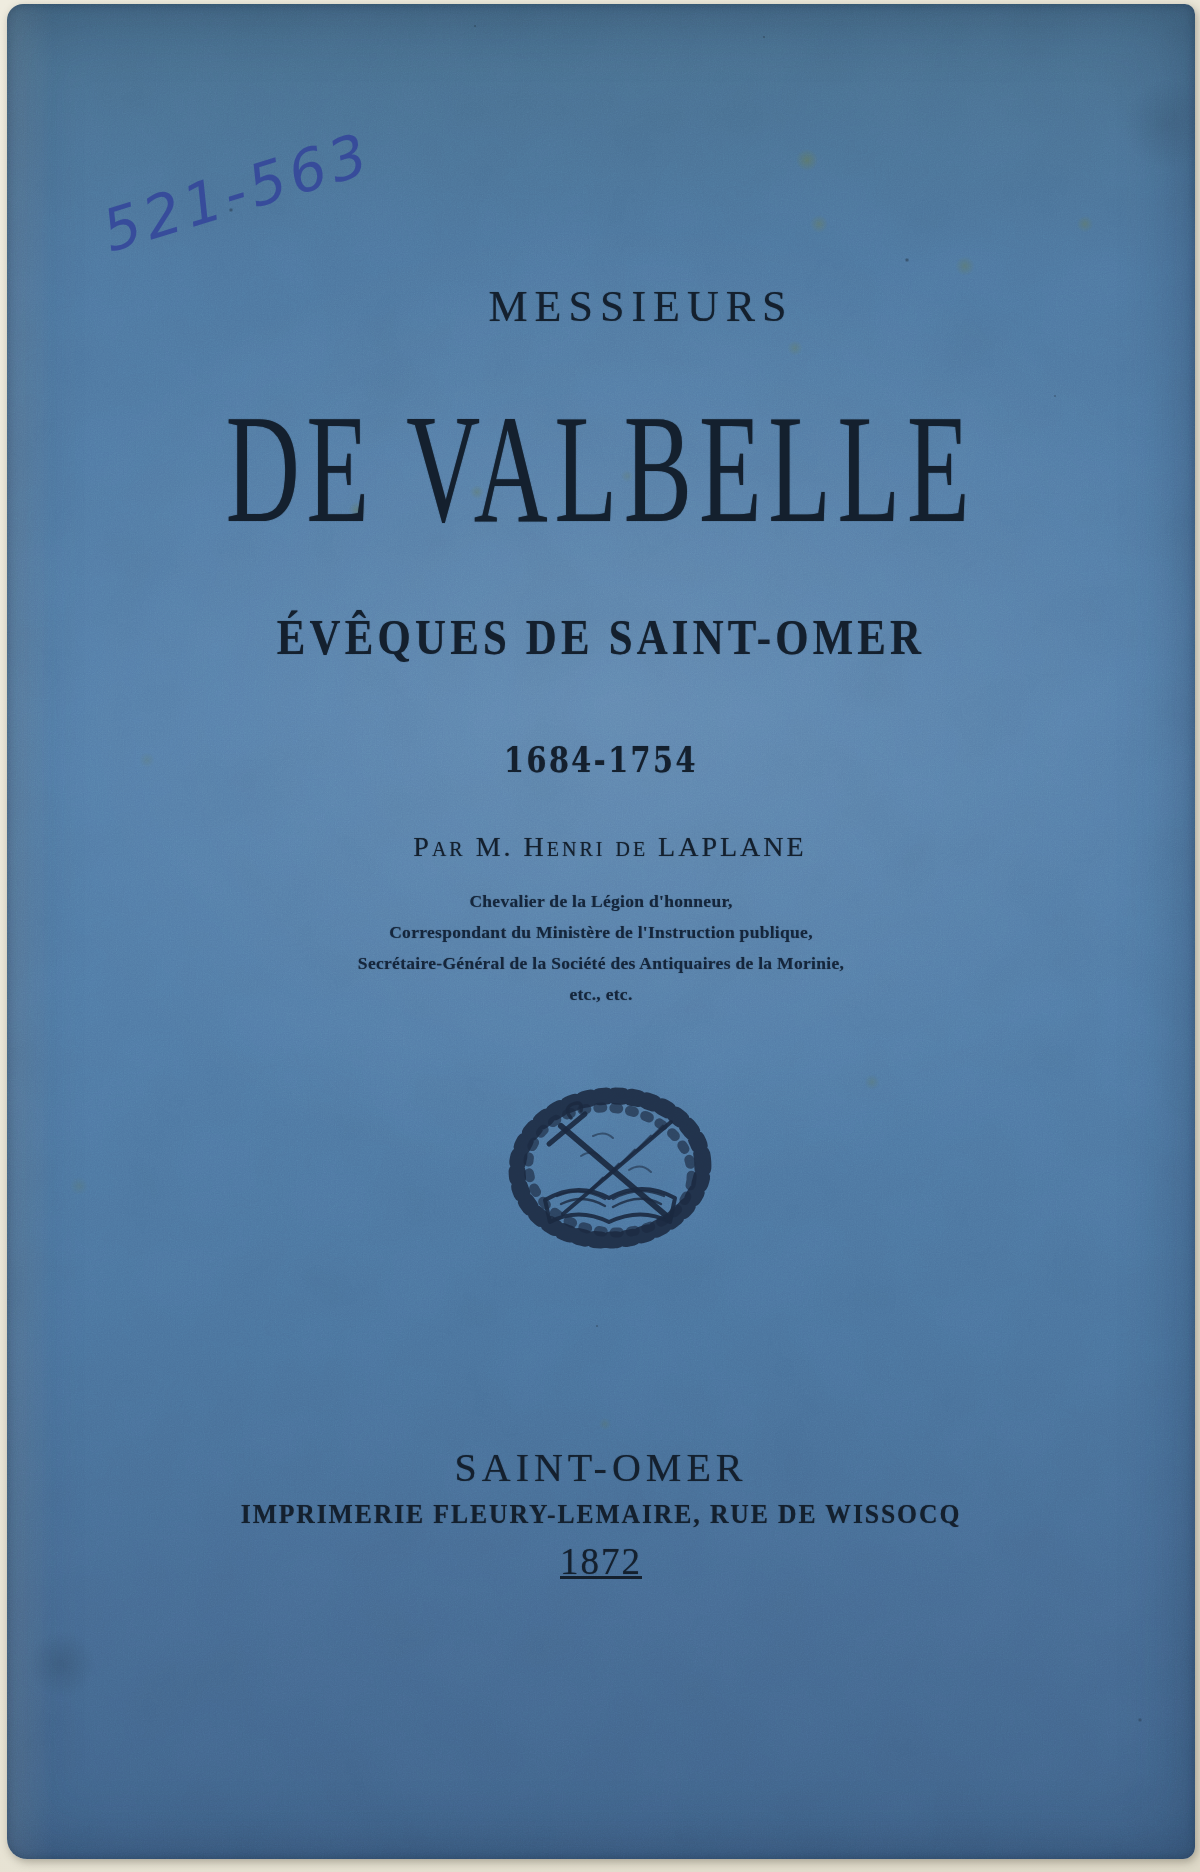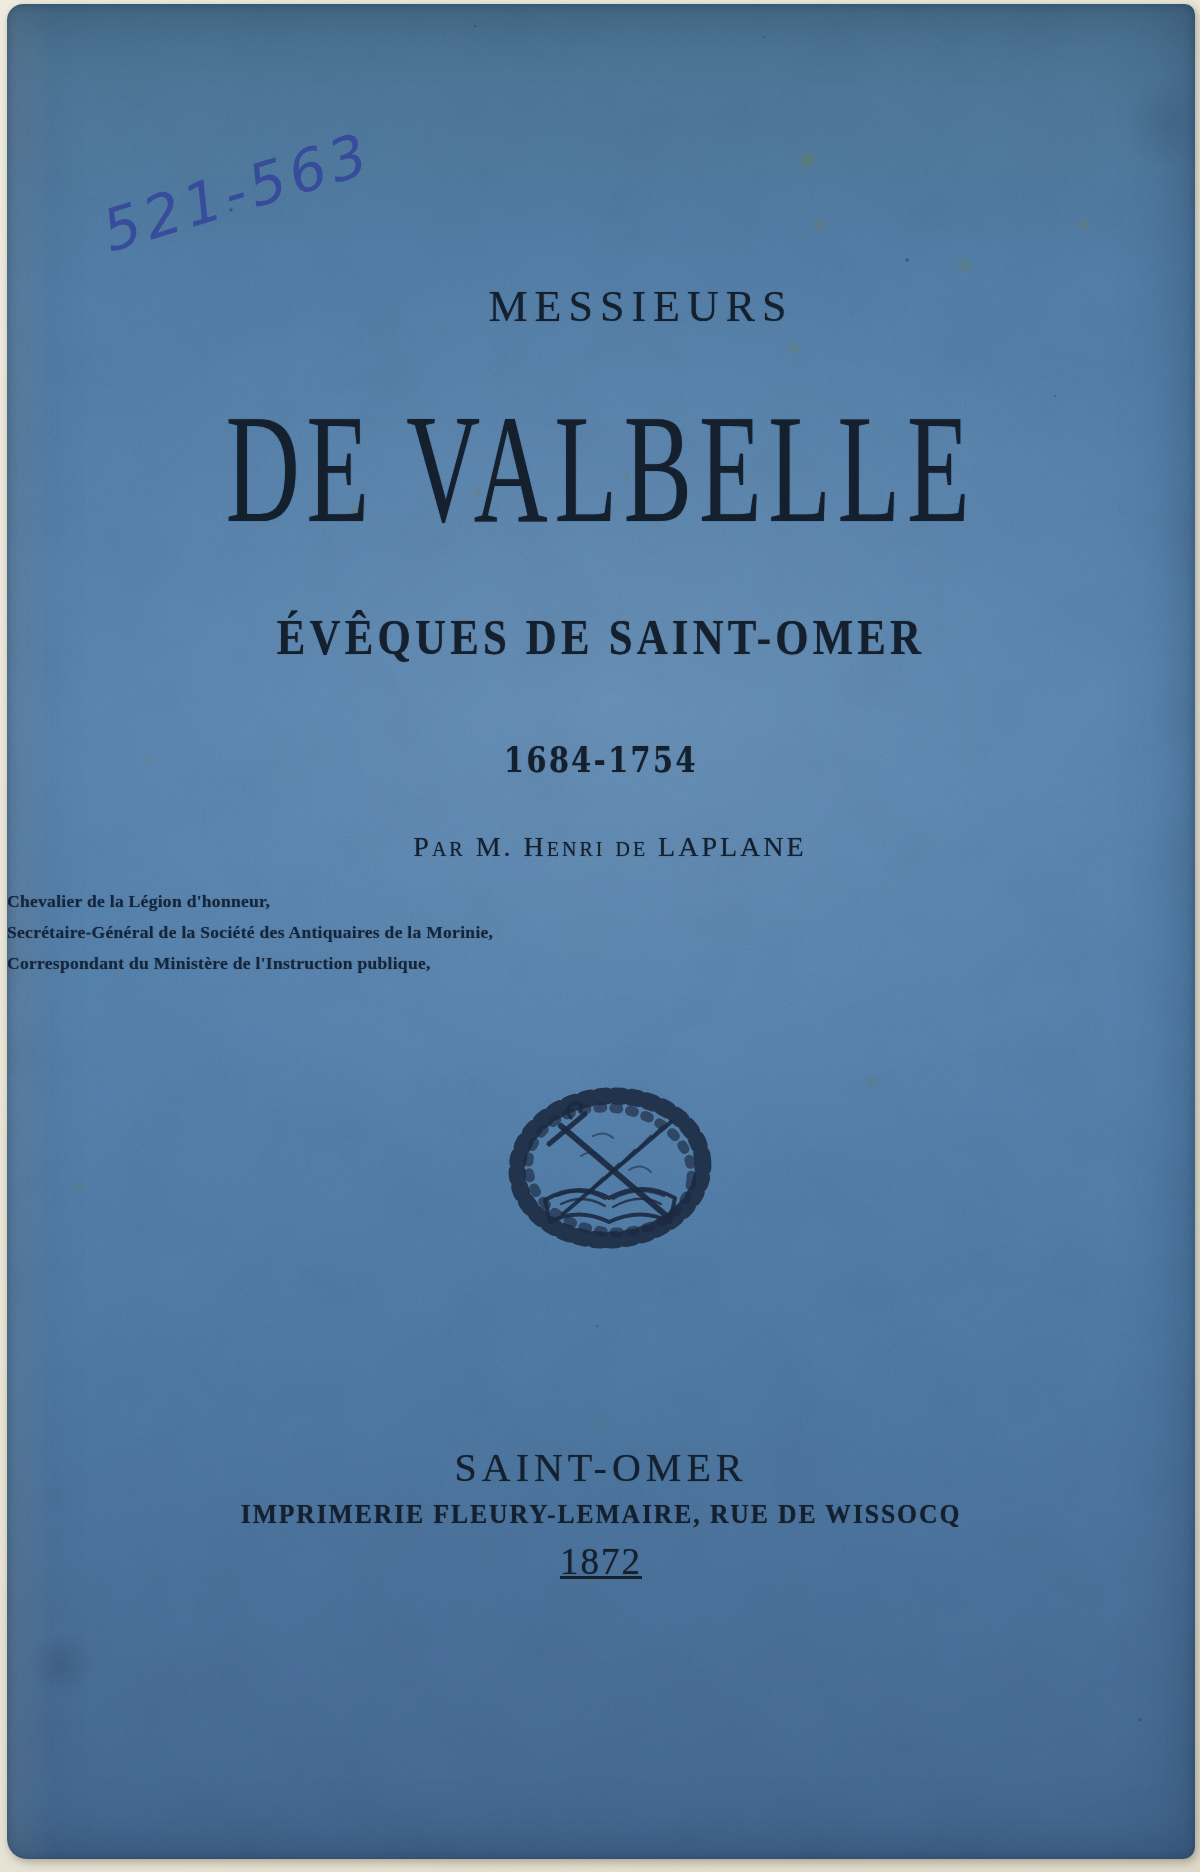--- a/index.html
+++ b/index.html
@@ -59,21 +59,21 @@
   .tline{position:absolute;left:0;width:100%;text-align:center;color:#14202e;
          text-shadow:0 0 1px rgba(12,22,34,0.55);}
   .t-messieurs{top:281px;font-size:44px;line-height:1;letter-spacing:7px;margin-left:40px;}
   .t-valbelle{top:388px;font-size:122px;line-height:1;letter-spacing:8px;
               transform:scale(0.84,1.26);transform-origin:50% 0;}
   .t-subtitle{top:608px;font-size:51px;line-height:1;font-weight:700;letter-spacing:5px;
               transform:scaleX(0.84);transform-origin:50% 0;}
   .t-dates{top:738px;font-family:"DejaVu Serif", serif;font-weight:700;font-size:35px;
            line-height:1;letter-spacing:3px;transform:scaleX(0.82);transform-origin:50% 0;}
   .t-byline{top:829px;font-size:28px;line-height:1;letter-spacing:3px;font-variant:small-caps;margin-left:9px;}
-  .credentials{position:absolute;top:882px;left:0;width:100%;
+  .credentials{position:absolute;top:882px;left:0;width:100%;text-align:center;
                color:#15263c;font-weight:700;font-size:17.5px;line-height:31px;
                letter-spacing:0.3px;text-shadow:0 0 1px rgba(12,22,34,0.5);}
   .t-city{top:1444px;font-size:40px;line-height:1;letter-spacing:5px;}
   .t-printer{top:1497px;font-size:27px;line-height:1;letter-spacing:2px;font-weight:700;
              transform:scaleX(0.95);transform-origin:50% 0;}
   .t-year{top:1539px;font-size:37px;line-height:1;letter-spacing:2px;text-decoration:underline;}
   
   .handwriting{position:absolute;left:52px;top:38px;width:360px;height:220px;}
   
   .ornament{position:absolute;left:494px;top:1074px;width:218px;height:182px;}
@@ -105,22 +105,23 @@
     </svg>
 
     <div class="tline t-messieurs">MESSIEURS</div>
     <div class="tline t-valbelle">DE VALBELLE</div>
     <div class="tline t-subtitle">ÉVÊQUES DE SAINT-OMER</div>
     <div class="tline t-dates">1684-1754</div>
     <div class="tline t-byline">Par M. Henri de LAPLANE</div>
 
     <div class="credentials">
       <div>Chevalier de la Légion d'honneur,</div>
+      <div>Correspondant du Ministère de l'Instruction publique,</div>
       <div>Secrétaire-Général de la Société des Antiquaires de la Morinie,</div>
-      <div>Correspondant du Ministère de l'Instruction publique,</div>
+      <div>etc., etc.</div>
     </div>
 
     <svg class="ornament" viewBox="0 0 218 182" xmlns="http://www.w3.org/2000/svg">
       <g fill="none" stroke="#1b2940" stroke-linecap="round" stroke-linejoin="round">
 
         <ellipse cx="109" cy="90" rx="93" ry="72" stroke-width="17" stroke-dasharray="7 9" opacity="0.88" transform="rotate(-4 109 90)"></ellipse>
         <ellipse cx="109" cy="92" rx="82" ry="62" stroke-width="10" stroke-dasharray="4 12" opacity="0.65" transform="rotate(8 109 92)"></ellipse>
 
         <path d="M44 122 Q76 103 108 120 Q141 102 174 120 L169 144 Q140 129 108 144 Q77 129 49 144 Z" stroke-width="4" opacity="0.9"></path>
         <path d="M56 118 Q80 108 104 121 M60 126 Q82 115 104 128 M112 121 Q137 107 163 118 M112 129 Q138 114 160 126" stroke-width="2.4" opacity="0.8"></path>

